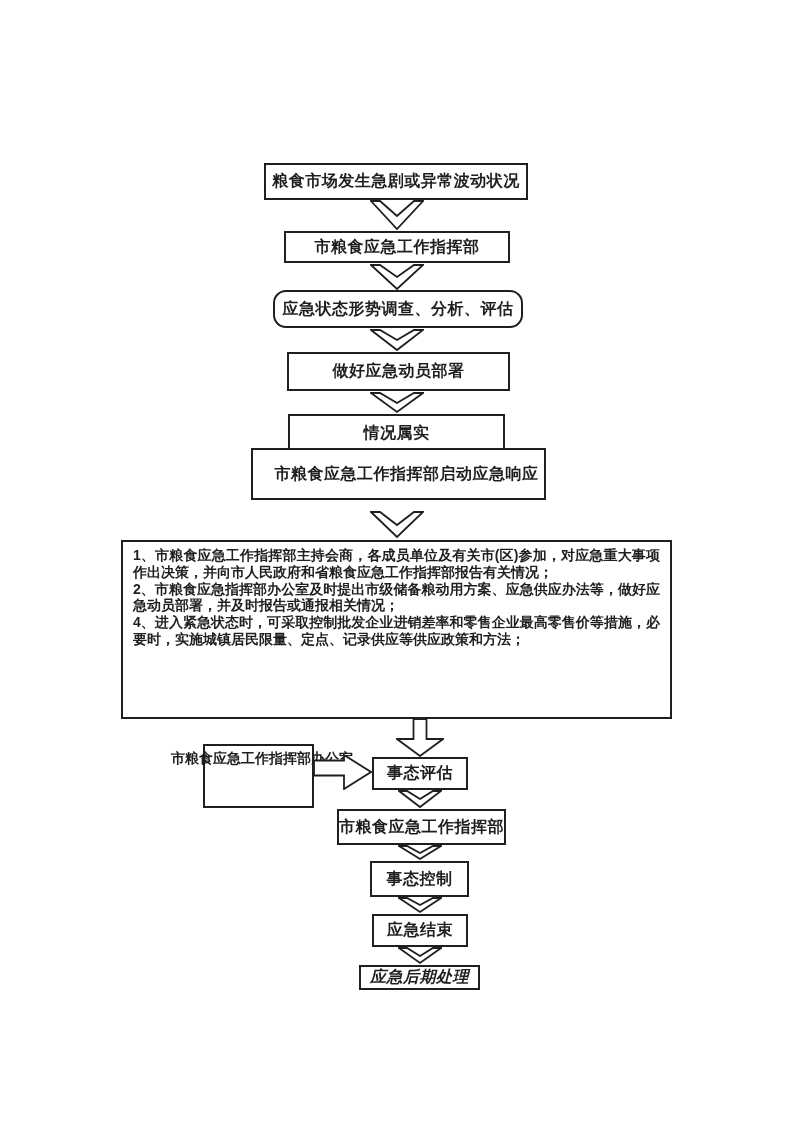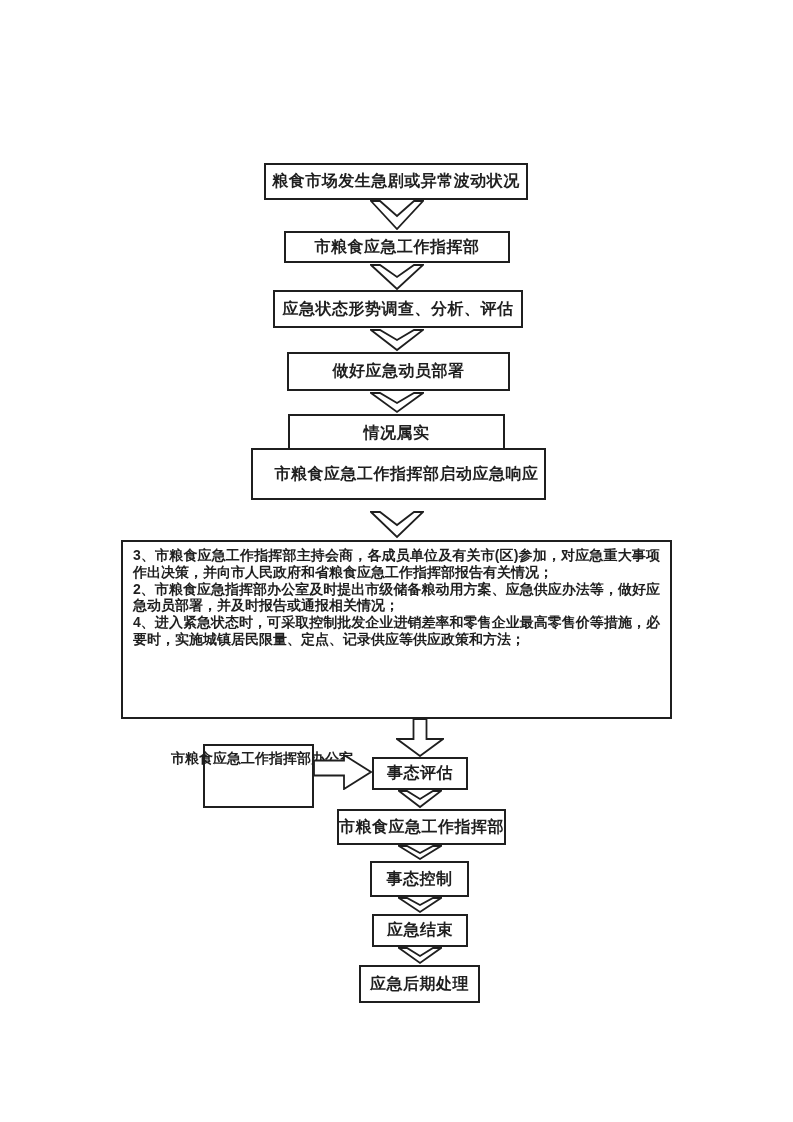--- a/index.html
+++ b/index.html
@@ -69,21 +69,21 @@
   </div>
 
   <div class="node" style="left:284px; top:231px; width:226px; height:32px;">市粮食应急工作指挥部</div>
 
   <div class="arrow" style="left:370px; top:264px;">
     <svg width="54" height="27" viewBox="0 0 54 27">
         <polygon points="1,1 27,25 53,1 44,1 27,13 10,1"></polygon>
       </svg>
   </div>
 
-  <div class="node" style="left:273px; top:290px; width:250px; height:38px;">应急状态形势调查、分析、评估</div>
+  <div class="node" style="left:273px; top:290px; width:250px; height:38px;border-radius:13px;">应急状态形势调查、分析、评估</div>
 
   <div class="arrow" style="left:370px; top:329px;">
     <svg width="54" height="23" viewBox="0 0 54 23">
         <polygon points="1,1 27,21 53,1 44,1 27,11 10,1"></polygon>
       </svg>
   </div>
 
   <div class="node" style="left:287px; top:352px; width:223px; height:39px;">做好应急动员部署</div>
 
   <div class="arrow" style="left:370px; top:392px;">
@@ -102,21 +102,21 @@
 
   <div class="node" style="left:251px; top:448px; width:295px; height:52px;padding-left:16px;">市粮食应急工作指挥部启动应急响应</div>
 
   <div class="arrow" style="left:370px; top:511px;">
     <svg width="54" height="28" viewBox="0 0 54 28">
         <polygon points="1,1 27,26 53,1 44,1 27,14 10,1"></polygon>
       </svg>
   </div>
 
   <div class="measures" style="left:121px; top:540px; width:551px; height:179px;">
-    <p>3、市粮食应急工作指挥部主持会商，各成员单位及有关市(区)参加，对应急重大事项作出决策，并向市人民政府和省粮食应急工作指挥部报告有关情况；</p>
+    <p>1、市粮食应急工作指挥部主持会商，各成员单位及有关市(区)参加，对应急重大事项作出决策，并向市人民政府和省粮食应急工作指挥部报告有关情况；</p>
     <p>2、市粮食应急指挥部办公室及时提出市级储备粮动用方案、应急供应办法等，做好应急动员部署，并及时报告或通报相关情况；</p>
     <p>4、进入紧急状态时，可采取控制批发企业进销差率和零售企业最高零售价等措施，必要时，实施城镇居民限量、定点、记录供应等供应政策和方法；</p>
   </div>
 
   <div class="arrow" style="left:396px; top:719px;">
     <svg width="48" height="38" viewBox="0 0 48 38">
         <polygon points="17.5,0 30.5,0 30.5,20 47,20 24,37 1,20 17.5,20"></polygon>
       </svg>
   </div>
 
@@ -156,15 +156,15 @@
   </div>
 
   <div class="node" style="left:372px; top:914px; width:96px; height:33px;">应急结束</div>
 
   <div class="arrow" style="left:398px; top:947px;">
     <svg width="44" height="18" viewBox="0 0 44 18">
         <polygon points="1,1 22,16 43,1 35,1 22,9 9,1"></polygon>
       </svg>
   </div>
 
-  <div class="node" style="left:359px; top:965px; width:121px; height:38px;">应急后期处理</div>
+  <div class="node" style="left:359px; top:965px; width:121px; height:25px;font-style:italic;">应急后期处理</div>
 
 </div>
 
 </body></html>

